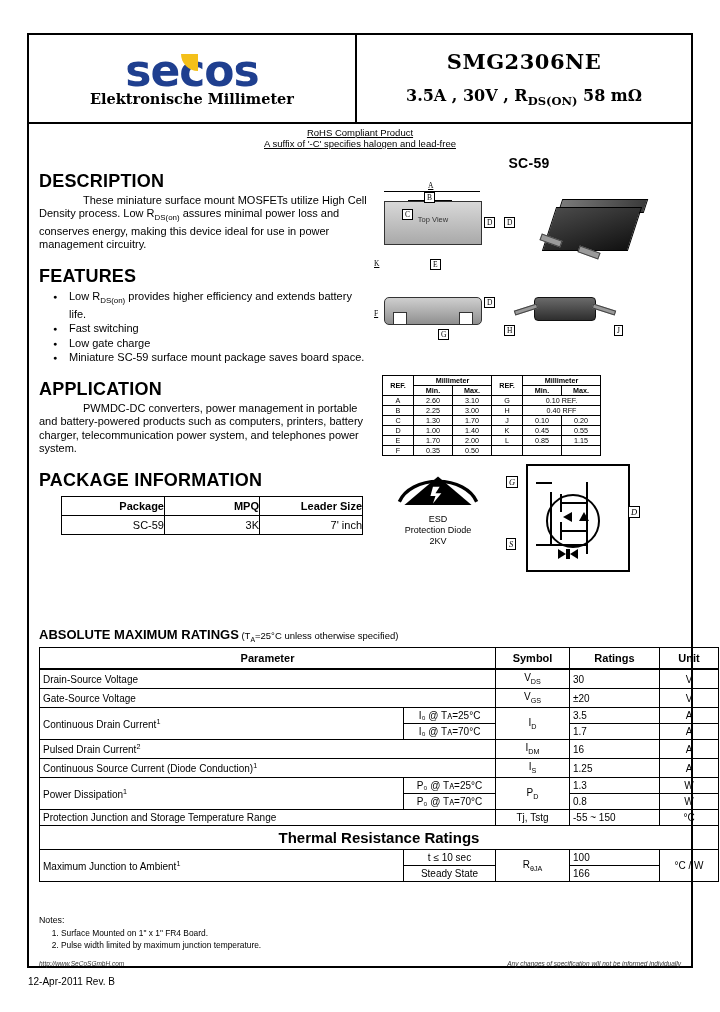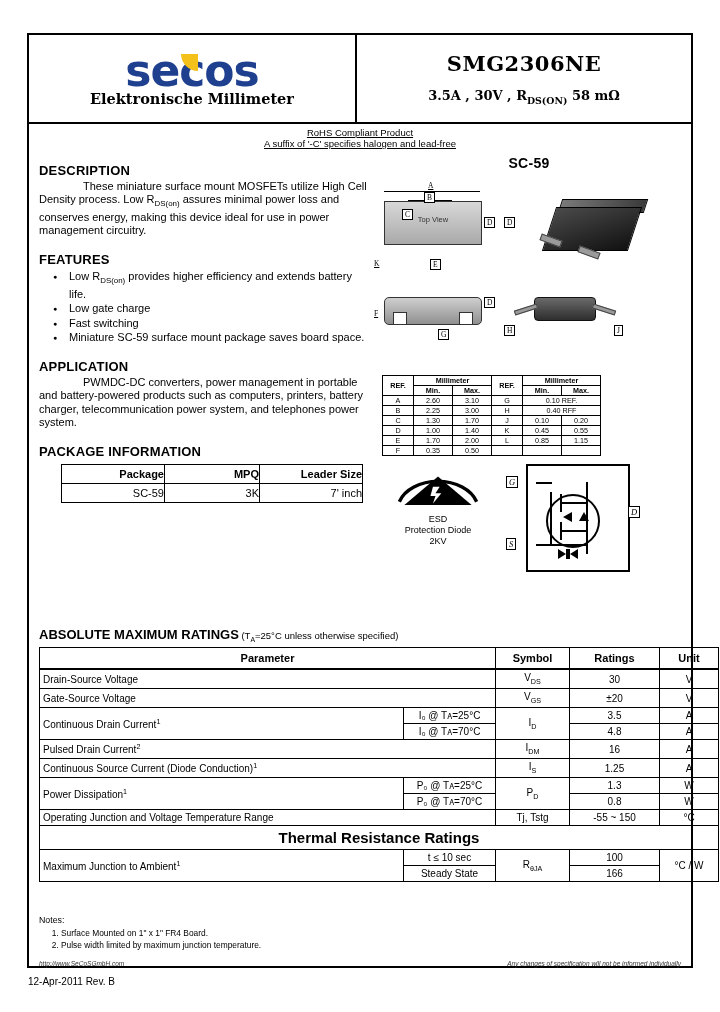--- a/index.html
+++ b/index.html
@@ -13,34 +13,34 @@
   .hdr{position:absolute;left:0;top:0;width:100%;height:89px;border-bottom:2px solid #000;box-sizing:border-box;display:flex;}
   .hdr-left{width:328px;border-right:2px solid #000;box-sizing:border-box;display:flex;align-items:center;justify-content:center;}
   .hdr-right{flex:1;display:flex;flex-direction:column;align-items:center;justify-content:center;}
 
   .logo{display:flex;flex-direction:column;align-items:center;}
   .logo-word{font-family:"DejaVu Sans",sans-serif;font-weight:bold;font-size:44px;letter-spacing:-1px;color:#1f3f8f;line-height:0.95;position:relative;}
   .logo-word .pie{position:absolute;left:56px;top:4px;width:17px;height:17px;background:#f4c01a;border-radius:0 0 0 17px;transform:rotate(0deg);}
   .logo-sub{font-family:"DejaVu Serif",serif;font-weight:bold;font-size:14.5px;color:#000;margin-top:-2px;letter-spacing:0px;}
 
   .pn{font-family:"DejaVu Serif",serif;font-weight:bold;font-size:21px;letter-spacing:0.5px;}
-  .pn-sub{font-family:"DejaVu Serif",serif;font-weight:bold;font-size:13px;margin-top:12px;}
+  .pn-sub{font-family:"DejaVu Serif",serif;font-weight:bold;font-size:16px;margin-top:12px;}
   .pn-sub2{font-family:"DejaVu Serif",serif;font-weight:bold;font-size:11.5px;margin-top:2px;}
   sub{font-size:72%;}
   sup{font-size:72%;}
 
   .rohs{position:absolute;left:0;top:92px;width:100%;text-align:center;font-size:9.5px;}
   .rohs .l1{text-decoration:underline;}
   .rohs .l2{text-decoration:underline;font-size:9.5px;}
 
   
   .col-left{position:absolute;left:10px;top:128px;width:330px;}
   .col-right{position:absolute;left:345px;top:120px;width:310px;}
 
-  h2.sec{font-size:13px;font-weight:bold;margin:0 0 2px 0;letter-spacing:0.2px;}
+  h2.sec{font-size:18px;font-weight:bold;margin:8px 0 2px 0;letter-spacing:0.2px;}
   .para{font-size:11px;line-height:13.4px;text-indent:44px;margin:0;}
   ul.feat{list-style:none;margin:3px 0 0 0;padding:0;}
   ul.feat li{font-size:11px;line-height:13.6px;position:relative;padding-left:30px;margin-bottom:1px;}
   ul.feat li:before{content:"\25CF";position:absolute;left:14px;top:0px;font-size:7px;line-height:14px;}
 
   .blk{margin-top:14px;}
 
   
   table.pkg{border-collapse:collapse;margin-top:5px;margin-left:22px;}
   table.pkg td,table.pkg th{border:1px solid #000;text-align:right;font-size:11px;padding:3px 0;}
@@ -85,21 +85,21 @@
   
   .amr{position:absolute;left:10px;top:590px;width:648px;}
   .amr h2{font-size:13px;font-weight:bold;margin:0 0 4px 0;display:inline;}
   .amr .cond{font-size:9.5px;font-weight:normal;}
   table.rat{border-collapse:collapse;width:645px;margin-top:4px;table-layout:fixed;}
   table.rat th,table.rat td{border:1px solid #000;font-size:10px;padding:2px 3px;}
   table.rat thead th{font-weight:bold;font-size:11px;text-align:center;border-bottom:2px solid #000;padding:4px 3px;}
   td.pname{text-align:left;padding-left:4px;}
   td.sub{text-align:center;font-size:9px;}
   td.sym{text-align:center;}
-  td.val{text-align:center;}
+  td.val{}
   td.unit{text-align:center;}
   tr.thermal td{text-align:center;font-weight:bold;font-size:15px;padding:3px;}
   .col-p{width:364px;}
   .col-s{width:92px;}
   .col-sy{width:74px;}
   .col-r{width:90px;}
   .col-u{width:59px;}
 
   .notes{position:absolute;left:10px;top:880px;font-size:8.4px;line-height:11.5px;}
   .notes .ttl{font-size:8.8px;}
@@ -138,22 +138,22 @@
 
     <div class="col-left">
 
       <h2 class="sec">DESCRIPTION</h2>
       <p class="para"><span>These miniature surface mount MOSFETs utilize High Cell Density process. Low R</span><sub>DS(on)</sub><span> assures minimal power loss and conserves energy, making this device ideal for use in power management circuitry.</span></p>
 
       <div class="blk">
         <h2 class="sec">FEATURES</h2>
         <ul class="feat">
           <li><span>Low R</span><sub>DS(on)</sub><span> provides higher efficiency and extends battery life.</span></li>
+          <li><span>Fast switching</span></li>
           <li><span>Low gate charge</span></li>
-          <li><span>Fast switching</span></li>
           <li><span>Miniature SC-59 surface mount package saves board space.</span></li>
         </ul>
       </div>
 
       <div class="blk">
         <h2 class="sec">APPLICATION</h2>
         <p class="para">PWMDC-DC converters, power management in portable and battery-powered products such as computers, printers, battery charger, telecommunication power system, and telephones power system.</p>
       </div>
 
       <div class="blk">
@@ -352,21 +352,21 @@
           </tr>
           <tr>
             <td class="pname" rowspan="2"><span>Continuous Drain Current</span><sup>1</sup></td>
             <td class="sub">I₀ @ Tᴀ=25°C</td>
             <td class="sym" rowspan="2"><span>I</span><sub>D</sub></td>
             <td class="val">3.5</td>
             <td class="unit">A</td>
           </tr>
           <tr>
             <td class="sub">I₀ @ Tᴀ=70°C</td>
-            <td class="val">4.8</td>
+            <td class="val">1.7</td>
             <td class="unit">A</td>
           </tr>
           <tr>
             <td class="pname" colspan="2"><span>Pulsed Drain Current</span><sup>2</sup></td>
             <td class="sym"><span>I</span><sub>DM</sub></td>
             <td class="val">16</td>
             <td class="unit">A</td>
           </tr>
           <tr>
             <td class="pname" colspan="2"><span>Continuous Source Current (Diode Conduction)</span><sup>1</sup></td>
@@ -380,21 +380,21 @@
             <td class="sym" rowspan="2"><span>P</span><sub>D</sub></td>
             <td class="val">1.3</td>
             <td class="unit">W</td>
           </tr>
           <tr>
             <td class="sub">P₀ @ Tᴀ=70°C</td>
             <td class="val">0.8</td>
             <td class="unit">W</td>
           </tr>
           <tr>
-            <td class="pname" colspan="2">Operating Junction and Voltage Temperature Range</td>
+            <td class="pname" colspan="2">Protection Junction and Storage Temperature Range</td>
             <td class="sym">Tj, Tstg</td>
             <td class="val">-55 ~ 150</td>
             <td class="unit">°C</td>
           </tr>
           <tr class="thermal">
             <td colspan="5">Thermal Resistance Ratings</td>
           </tr>
           <tr>
             <td class="pname" rowspan="2"><span>Maximum Junction to Ambient</span><sup>1</sup></td>
             <td class="sub">t ≤ 10 sec</td>

